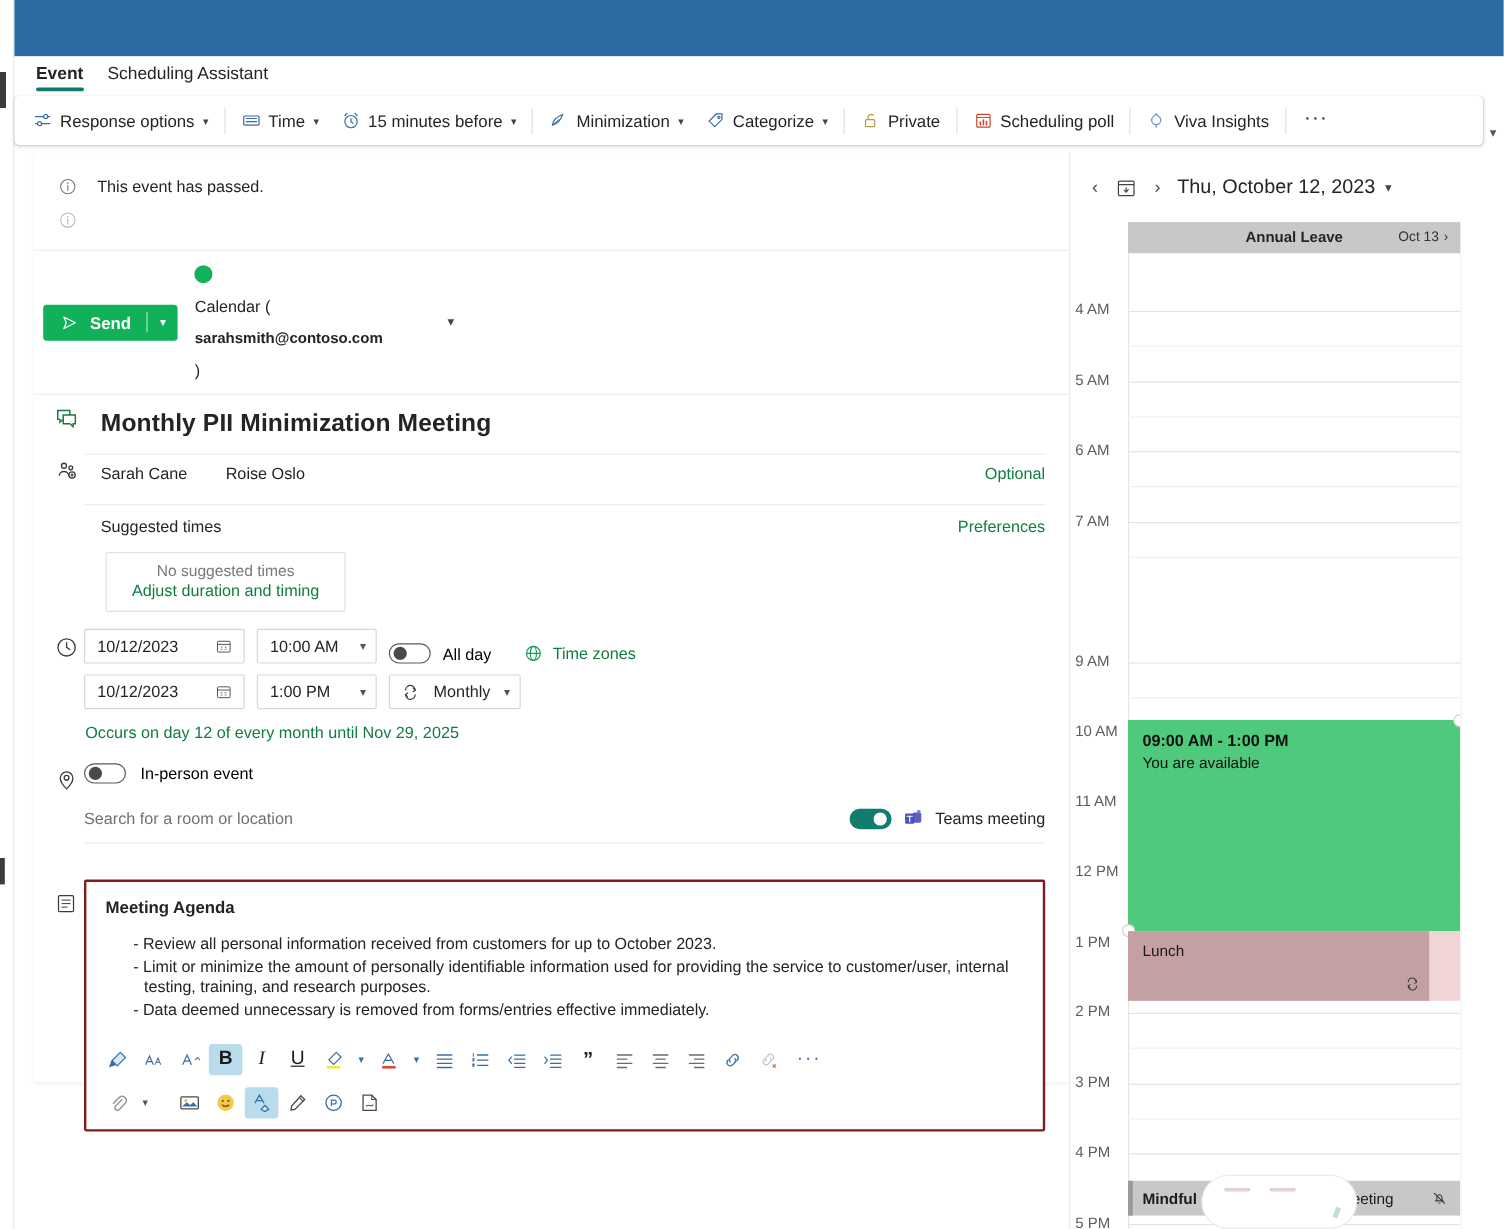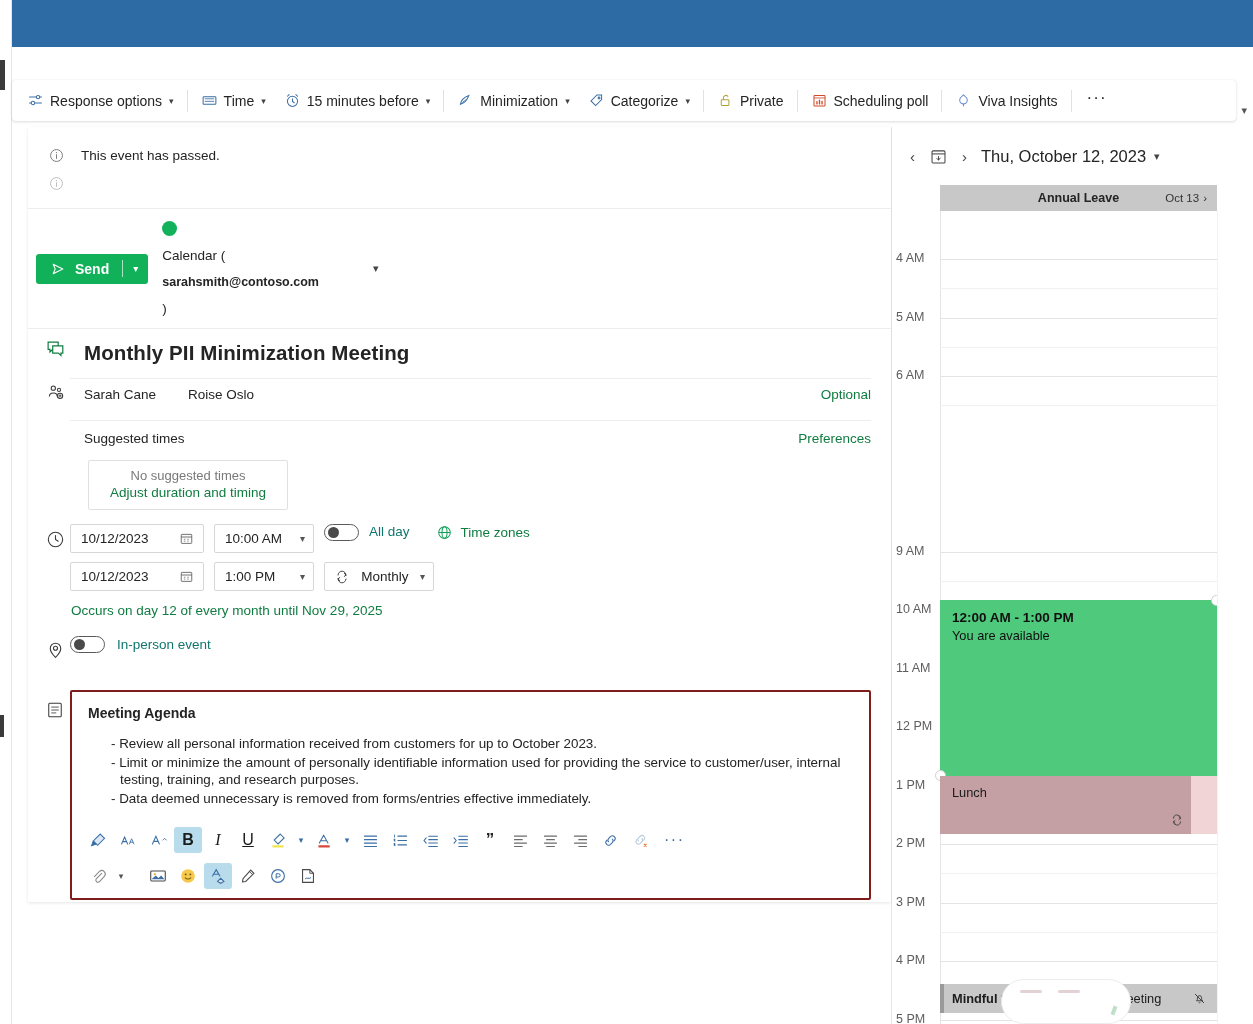--- a/index.html
+++ b/index.html
@@ -77,33 +77,33 @@
   .sugg-label { font-size:13.5px; color:#242424; }
 
   .sugg-box { margin:8px 0 0 60px; width:200px; border:1px solid #e0e0e0; border-radius:2px;
               padding:7px 0 9px; text-align:center; background:#fff; }
   .sugg-none { font-size:13px; color:#797979; }
   .sugg-adj { font-size:13.5px; color:#107c41; margin-top:2px; cursor:pointer; }
 
   
   .dt-block { padding:14px 20px 0 12px; display:flex; }
   .dt-rows { flex:1; }
-  .dt-row { display:flex; align-items:flex-start; gap:10px; margin-bottom:9px; }
+  .dt-row { display:flex; align-items:flex-end; gap:10px; margin-bottom:9px; }
   .inp { border:1px solid #d6d6d6; border-radius:2px; height:29px; display:flex; align-items:center;
          background:#fff; font-size:13.5px; color:#242424; cursor:pointer; }
   .inp.date { width:134px; justify-content:space-between; padding:0 9px 0 10px; }
   .inp.time { width:100px; justify-content:space-between; padding:0 8px 0 10px; }
   .inp.rec  { width:110px; justify-content:space-between; padding:0 8px 0 9px; gap:6px; }
   .inp .cv { font-size:10px; color:#555; }
   .toggle { width:35px; height:17px; border-radius:9px; border:1px solid #5a5a5a; background:#fff;
             position:relative; cursor:pointer; flex:0 0 35px; }
   .toggle .knob { position:absolute; width:11px; height:11px; border-radius:50%; background:#4a4a4a; top:2px; left:3px; }
   .toggle.on { background:#107c6e; border-color:#107c6e; }
   .toggle.on .knob { background:#fff; left:auto; right:3px; }
-  .tog-lbl { font-size:13.5px; color:#0f766e; }
+  .tog-lbl { font-size:13.5px; color:#000000; }
   .tz { display:flex; align-items:center; gap:8px; color:#107c41; font-size:13.5px; cursor:pointer; margin-left:16px; }
   .recur-note { font-size:13.5px; color:#107c41; padding:3px 0 0 1px; }
 
   
   .loc-block { padding:18px 20px 16px 12px; display:flex; }
   .loc-body { flex:1; }
   .inperson { display:flex; align-items:center; gap:12px; }
   .loc-search { display:flex; align-items:center; margin-top:20px; border-bottom:1px solid #ededed; padding-bottom:11px; }
   .loc-ph { font-size:13.5px; color:#717171; }
   .teams-wrap { margin-left:auto; display:flex; align-items:center; gap:9px; }
@@ -171,20 +171,28 @@
 <body>
 
 <div class="app">
 
   <div class="left-edge"></div>
   <div class="left-edge-dark1"></div>
   <div class="left-edge-dark2"></div>
 
   <div class="titlebar"></div>
 
+  <div class="tabs">
+    <div class="tab active">
+      <span>Event</span>
+    </div>
+    <div class="tab">
+      <span>Scheduling Assistant</span>
+    </div>
+  </div>
 
   <div class="ribbon-wrap">
     <div class="ribbon">
 
       <div class="rb">
         <span>
           <svg class="ic" width="17" height="17" viewBox="0 0 20 20" fill="none" stroke="#3b6ea5" stroke-width="1.2">
             <path d="M3 6h14M3 13h14" stroke-linecap="round"></path>
               <circle cx="13" cy="6" r="2" fill="#fff"></circle>
               <circle cx="7" cy="13" r="2" fill="#fff"></circle>
@@ -458,20 +466,37 @@
               <circle cx="12" cy="10.5" r="2.3"></circle>
           </svg>
         </div>
         <div class="loc-body">
           <div class="inperson">
             <div class="toggle">
                 <span class="knob"></span>
               </div>
             <span class="tog-lbl">In-person event</span>
           </div>
+          <div class="loc-search">
+            <span class="loc-ph">Search for a room or location</span>
+            <span class="teams-wrap">
+              <span class="toggle on">
+                  <span class="knob"></span>
+                </span>
+              <span>
+                <svg class="ic" width="18" height="18" viewBox="0 0 20 20" fill="none">
+                  <rect x="9.5" y="4.5" width="8" height="9.5" rx="1.6" fill="#5b5fc7"></rect>
+                  <circle cx="15.2" cy="3.6" r="1.7" fill="#7b83eb"></circle>
+                  <rect x="2.5" y="5.5" width="8.5" height="9.5" rx="1.3" fill="#4b53bc"></rect>
+                  <path d="M4.4 8h4.7M6.75 8v5" stroke="#fff" stroke-width="1.1" stroke-linecap="round"></path>
+                </svg>
+              </span>
+              <span class="teams-lbl">Teams meeting</span>
+            </span>
+          </div>
         </div>
       </div>
 
       <div class="body-block">
         <div class="row-ic" style="padding-top:10px;">
           <svg class="ic" width="20" height="20" viewBox="0 0 24 24" fill="none" stroke="#3b3b3b" stroke-width="1.25">
             <rect x="4.5" y="4" width="15" height="16" rx="1.2"></rect>
               <path d="M7.5 8.5h9M7.5 12h9M7.5 15.5h6" stroke-width="1"></path>
           </svg>
         </div>
@@ -665,20 +690,25 @@
       <div class="hour" style="top:106.5px;">
         <div class="lab">5 AM</div>
         <div class="l1"></div>
           <div class="l2"></div>
       </div>
       <div class="hour" style="top:165px;">
         <div class="lab">6 AM</div>
         <div class="l1"></div>
           <div class="l2"></div>
       </div>
+      <div class="hour" style="top:223.5px;">
+        <div class="lab">7 AM</div>
+        <div class="l1"></div>
+          <div class="l2"></div>
+      </div>
       <div class="hour" style="top:340.5px;">
         <div class="lab">9 AM</div>
         <div class="l1"></div>
           <div class="l2"></div>
       </div>
       <div class="hour" style="top:399px;">
         <div class="lab">10 AM</div>
         <div class="l1"></div>
           <div class="l2"></div>
       </div>
@@ -713,21 +743,21 @@
           <div class="l2"></div>
       </div>
       <div class="hour" style="top:808.5px;">
         <div class="lab">5 PM</div>
         <div class="l1"></div>
       </div>
 
       <div class="ev ev-green" style="top:389px; height:176px;">
         <div class="handle" style="right:-5px; top:-5px;"></div>
         <div class="handle" style="left:-5px; bottom:-5px;"></div>
-        <div class="t1">12:00 AM - 1:00 PM</div>
+        <div class="t1">09:00 AM - 1:00 PM</div>
         <div class="t2">You are available</div>
       </div>
 
       <div class="ev ev-lunch" style="top:565px; height:58px;">
         <div class="inner"></div>
         <div class="t1">Lunch</div>
         <span class="rec-ic">
           <svg class="ic" width="14" height="14" viewBox="0 0 20 20" fill="none" stroke="#3a3a3a" stroke-width="1.2">
             <path d="M5 7.5A5 5 0 0 1 15 8" stroke-linecap="round"></path>
               <path d="M15 12.5A5 5 0 0 1 5 12" stroke-linecap="round"></path>

